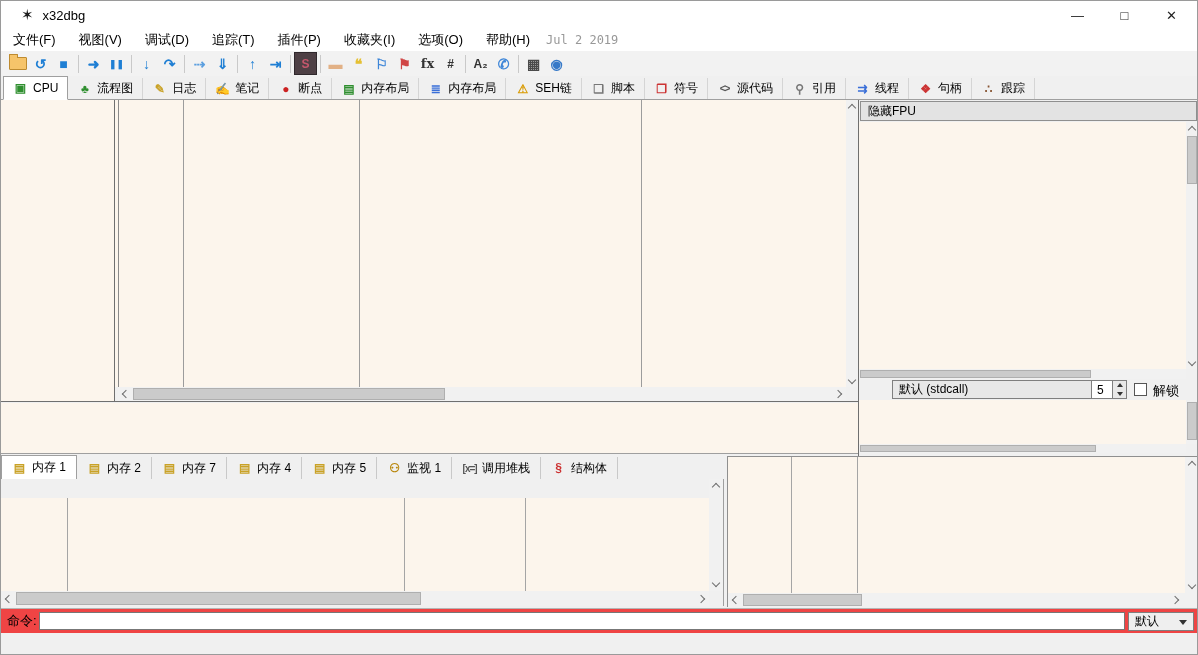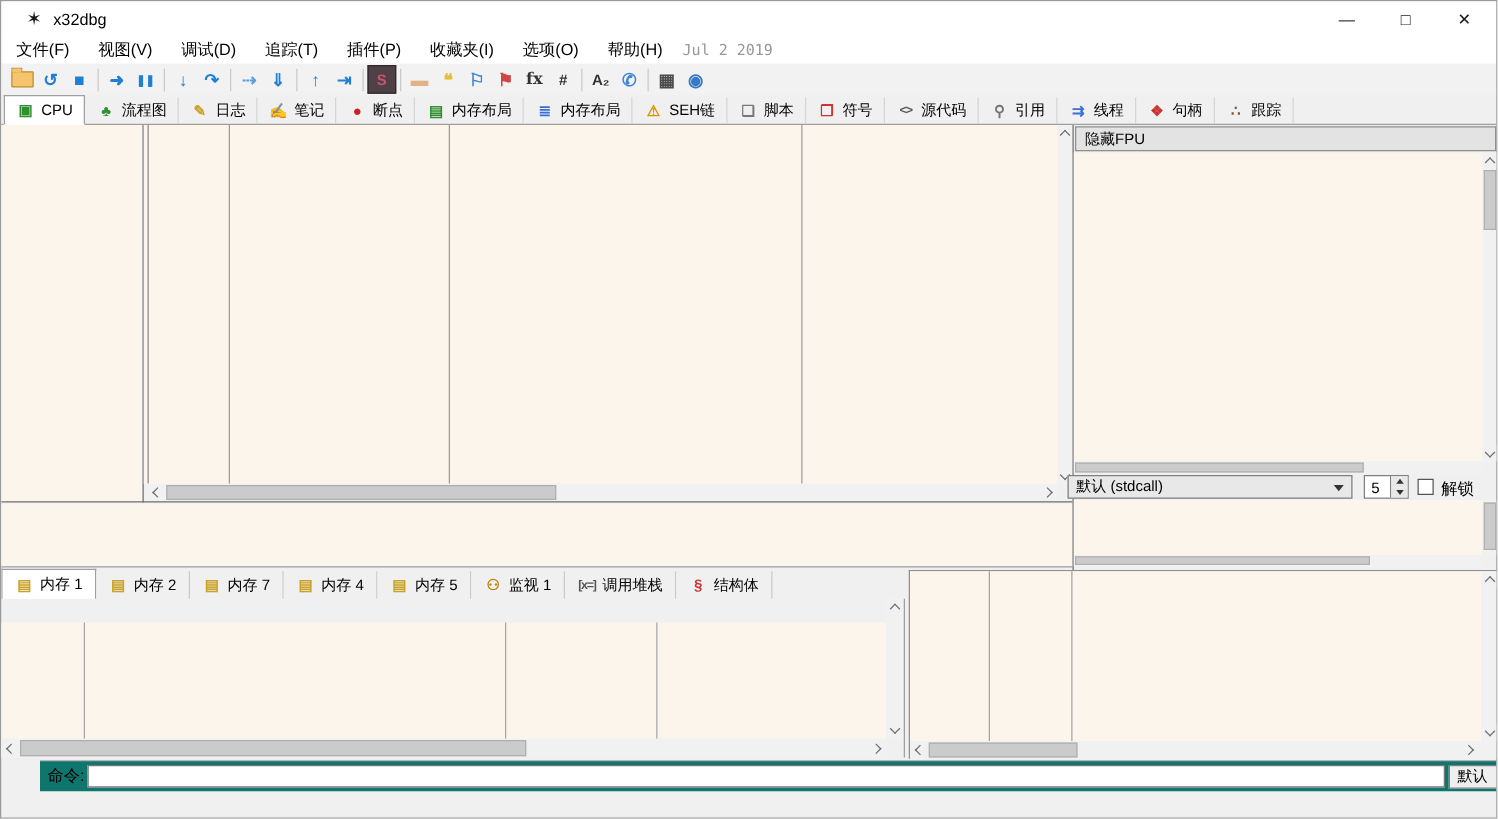--- a/index.html
+++ b/index.html
@@ -62,21 +62,21 @@
   
   .dumptabs{position:absolute;left:0;top:455px;height:23px;display:flex;align-items:flex-end;}
   .dtab{height:22px;display:flex;align-items:center;padding:0 10px;gap:5px;background:#F0F0F0;
         border-right:1px solid #C9C9C9;font-size:12px;}
   .dtab.sel{background:#fff;border:1px solid #9F9F9F;border-bottom:none;height:23px;}
   .dump-header{position:absolute;left:0;top:478px;width:708px;height:19px;background:#CBCBCB;
                border-top:1px solid #9A9A9A;border-bottom:1px solid #9A9A9A;box-sizing:border-box;display:flex;}
   .hcell{height:100%;box-sizing:border-box;border-right:1px solid #9A9A9A;display:flex;align-items:center;
          padding-left:4px;font-family:"DejaVu Sans Mono",monospace;font-size:11px;}
   
-  .cmdrow{position:absolute;left:0;top:607px;right:0;height:25px;background:#0f766e;border-top:1px solid #B5B5B5;box-sizing:border-box;margin-left:31px;}
+  .cmdrow{position:absolute;left:0;top:607px;right:0;height:25px;background:#ef4444;border-top:1px solid #B5B5B5;box-sizing:border-box;}
   .cmd-label{position:absolute;left:6px;top:0;height:24px;display:flex;align-items:center;font-size:13px;}
   .cmd-input{position:absolute;left:38px;top:3px;width:1086px;height:18px;border:1px solid #777;background:#fff;
              box-sizing:border-box;font-family:"Liberation Sans",sans-serif;font-size:12px;padding:0 3px;outline:none;}
   .statusbar{position:absolute;left:0;top:632px;right:0;bottom:0;background:#C9C9C9;border-top:1px solid #9A9A9A;box-sizing:border-box;}
   .scell{position:absolute;top:3px;height:17px;border:1px solid;border-color:#8E8E8E #FDFDFD #FDFDFD #8E8E8E;
          box-sizing:border-box;display:flex;align-items:center;font-size:12px;background:#C9C9C9;}
 </style>
 </head>
 <body>
 
@@ -243,21 +243,21 @@
       </span>
     <div class="thumb" style="left:1px;top:14px;width:10px;height:48px"></div>
     <span class="btn" style="left:0;bottom:0;width:12px;height:13px">
         <i class="chev down"></i>
       </span>
   </div>
   <div class="sb" style="left:858px;top:368px;width:327px;height:10px">
     <div class="thumb" style="left:1px;top:1px;width:231px;height:8px"></div>
   </div>
 
-  <div class="combo" style="left:853px;top:379px;width:228px;height:19px">
+  <div class="combo" style="left:891px;top:379px;width:228px;height:19px">
     <span>默认 (stdcall)</span>
     <i class="arr"></i>
   </div>
   <div class="spinner">
     <span>5</span>
     <div class="spin-btns">
       <span>
           <i class="tri-up"></i>
         </span>
       <span>

